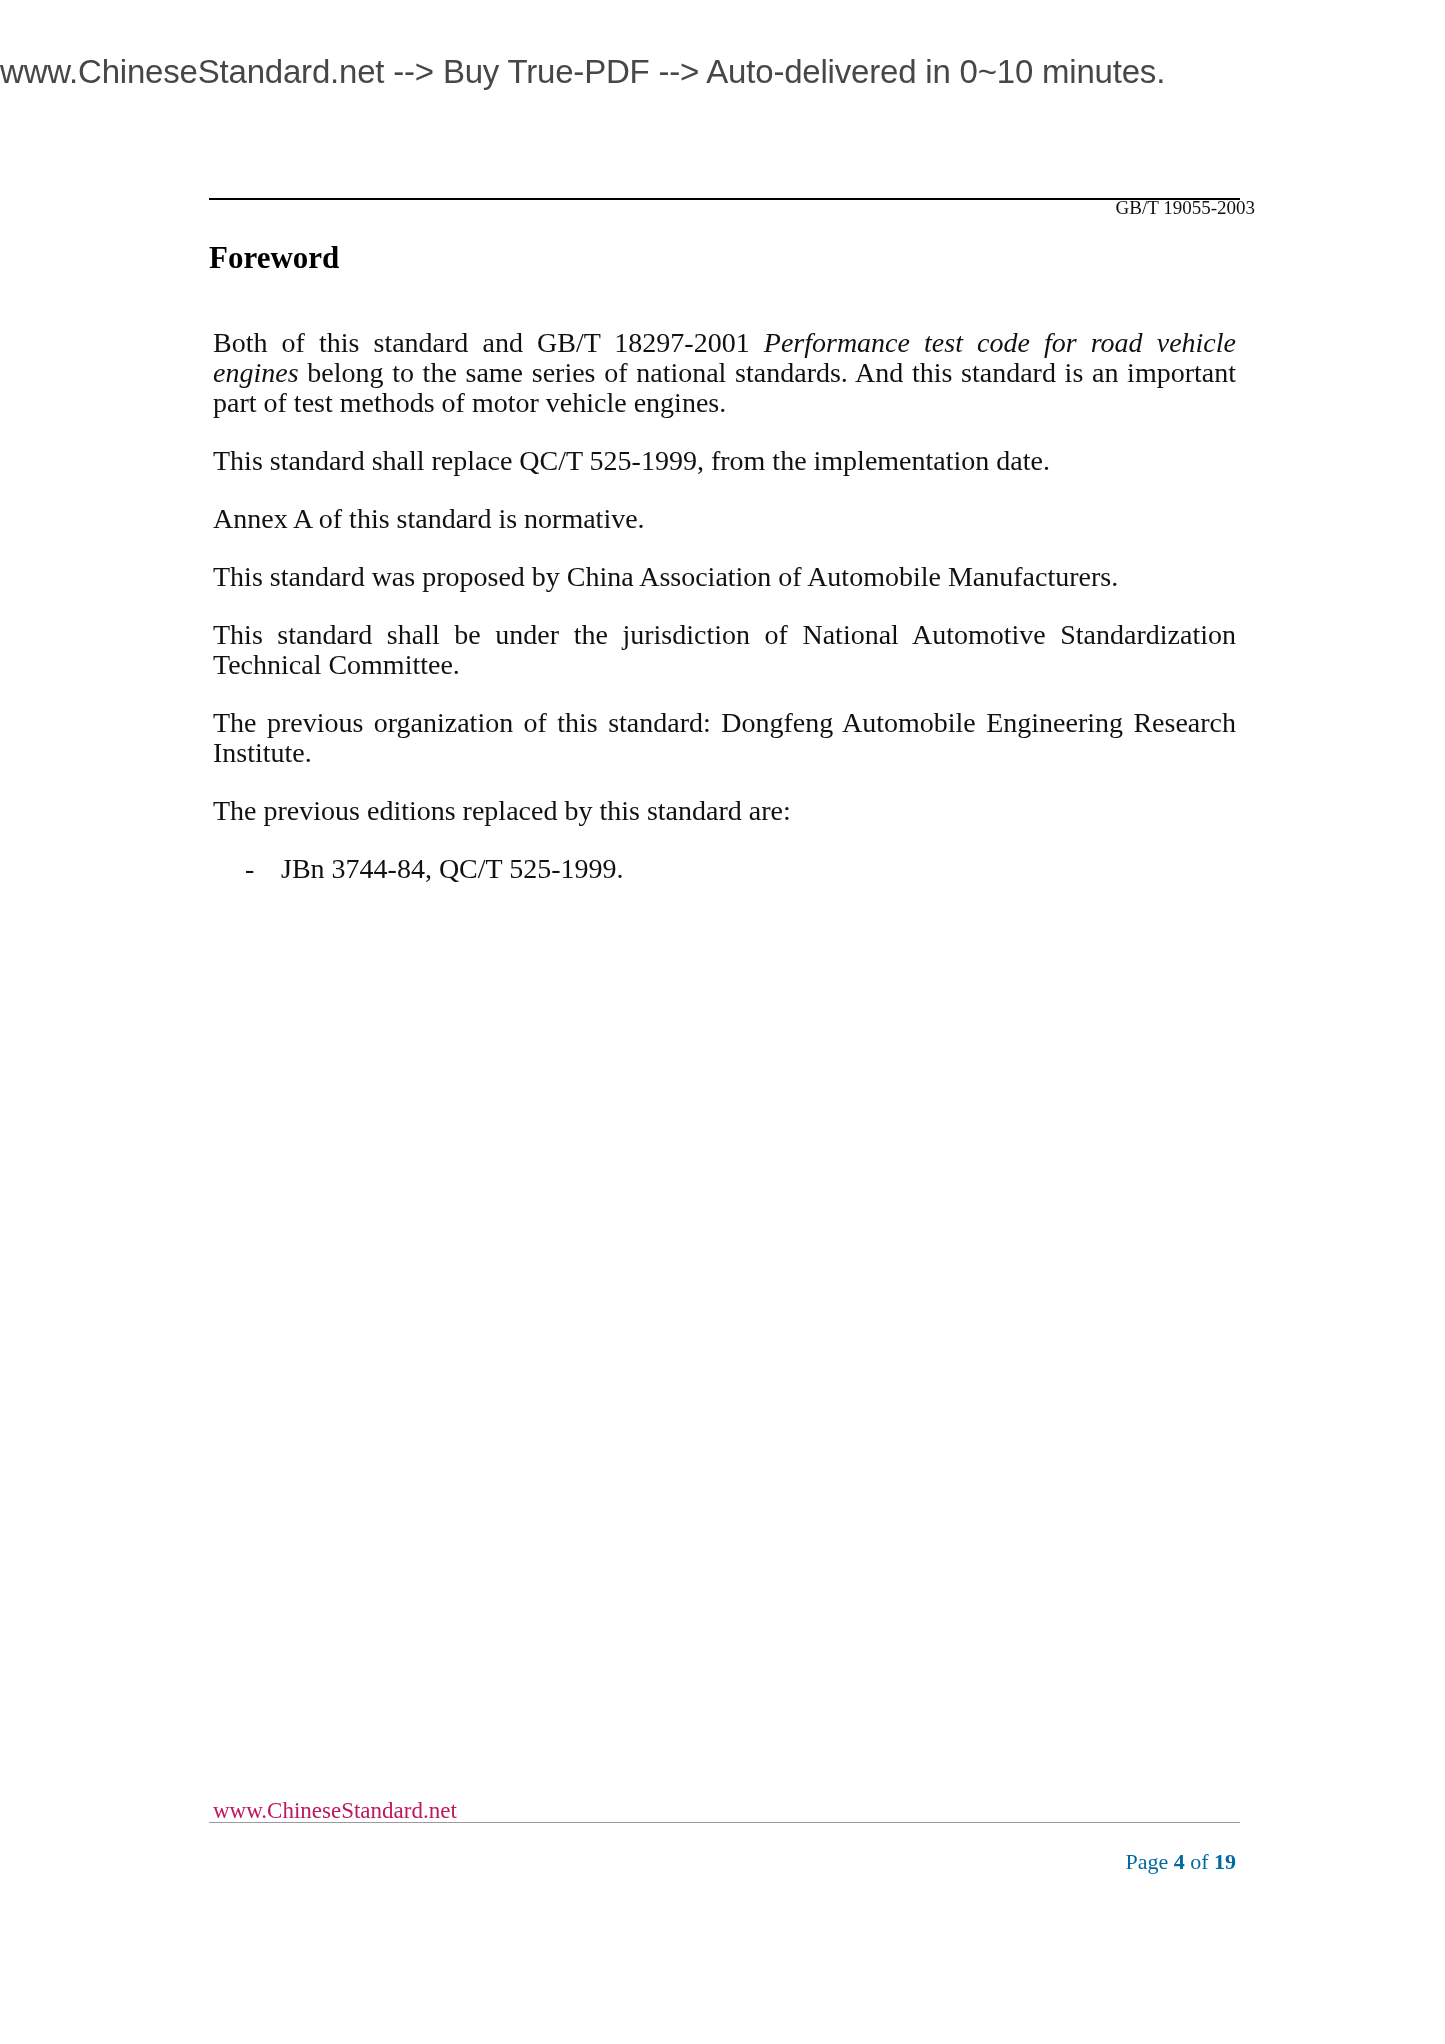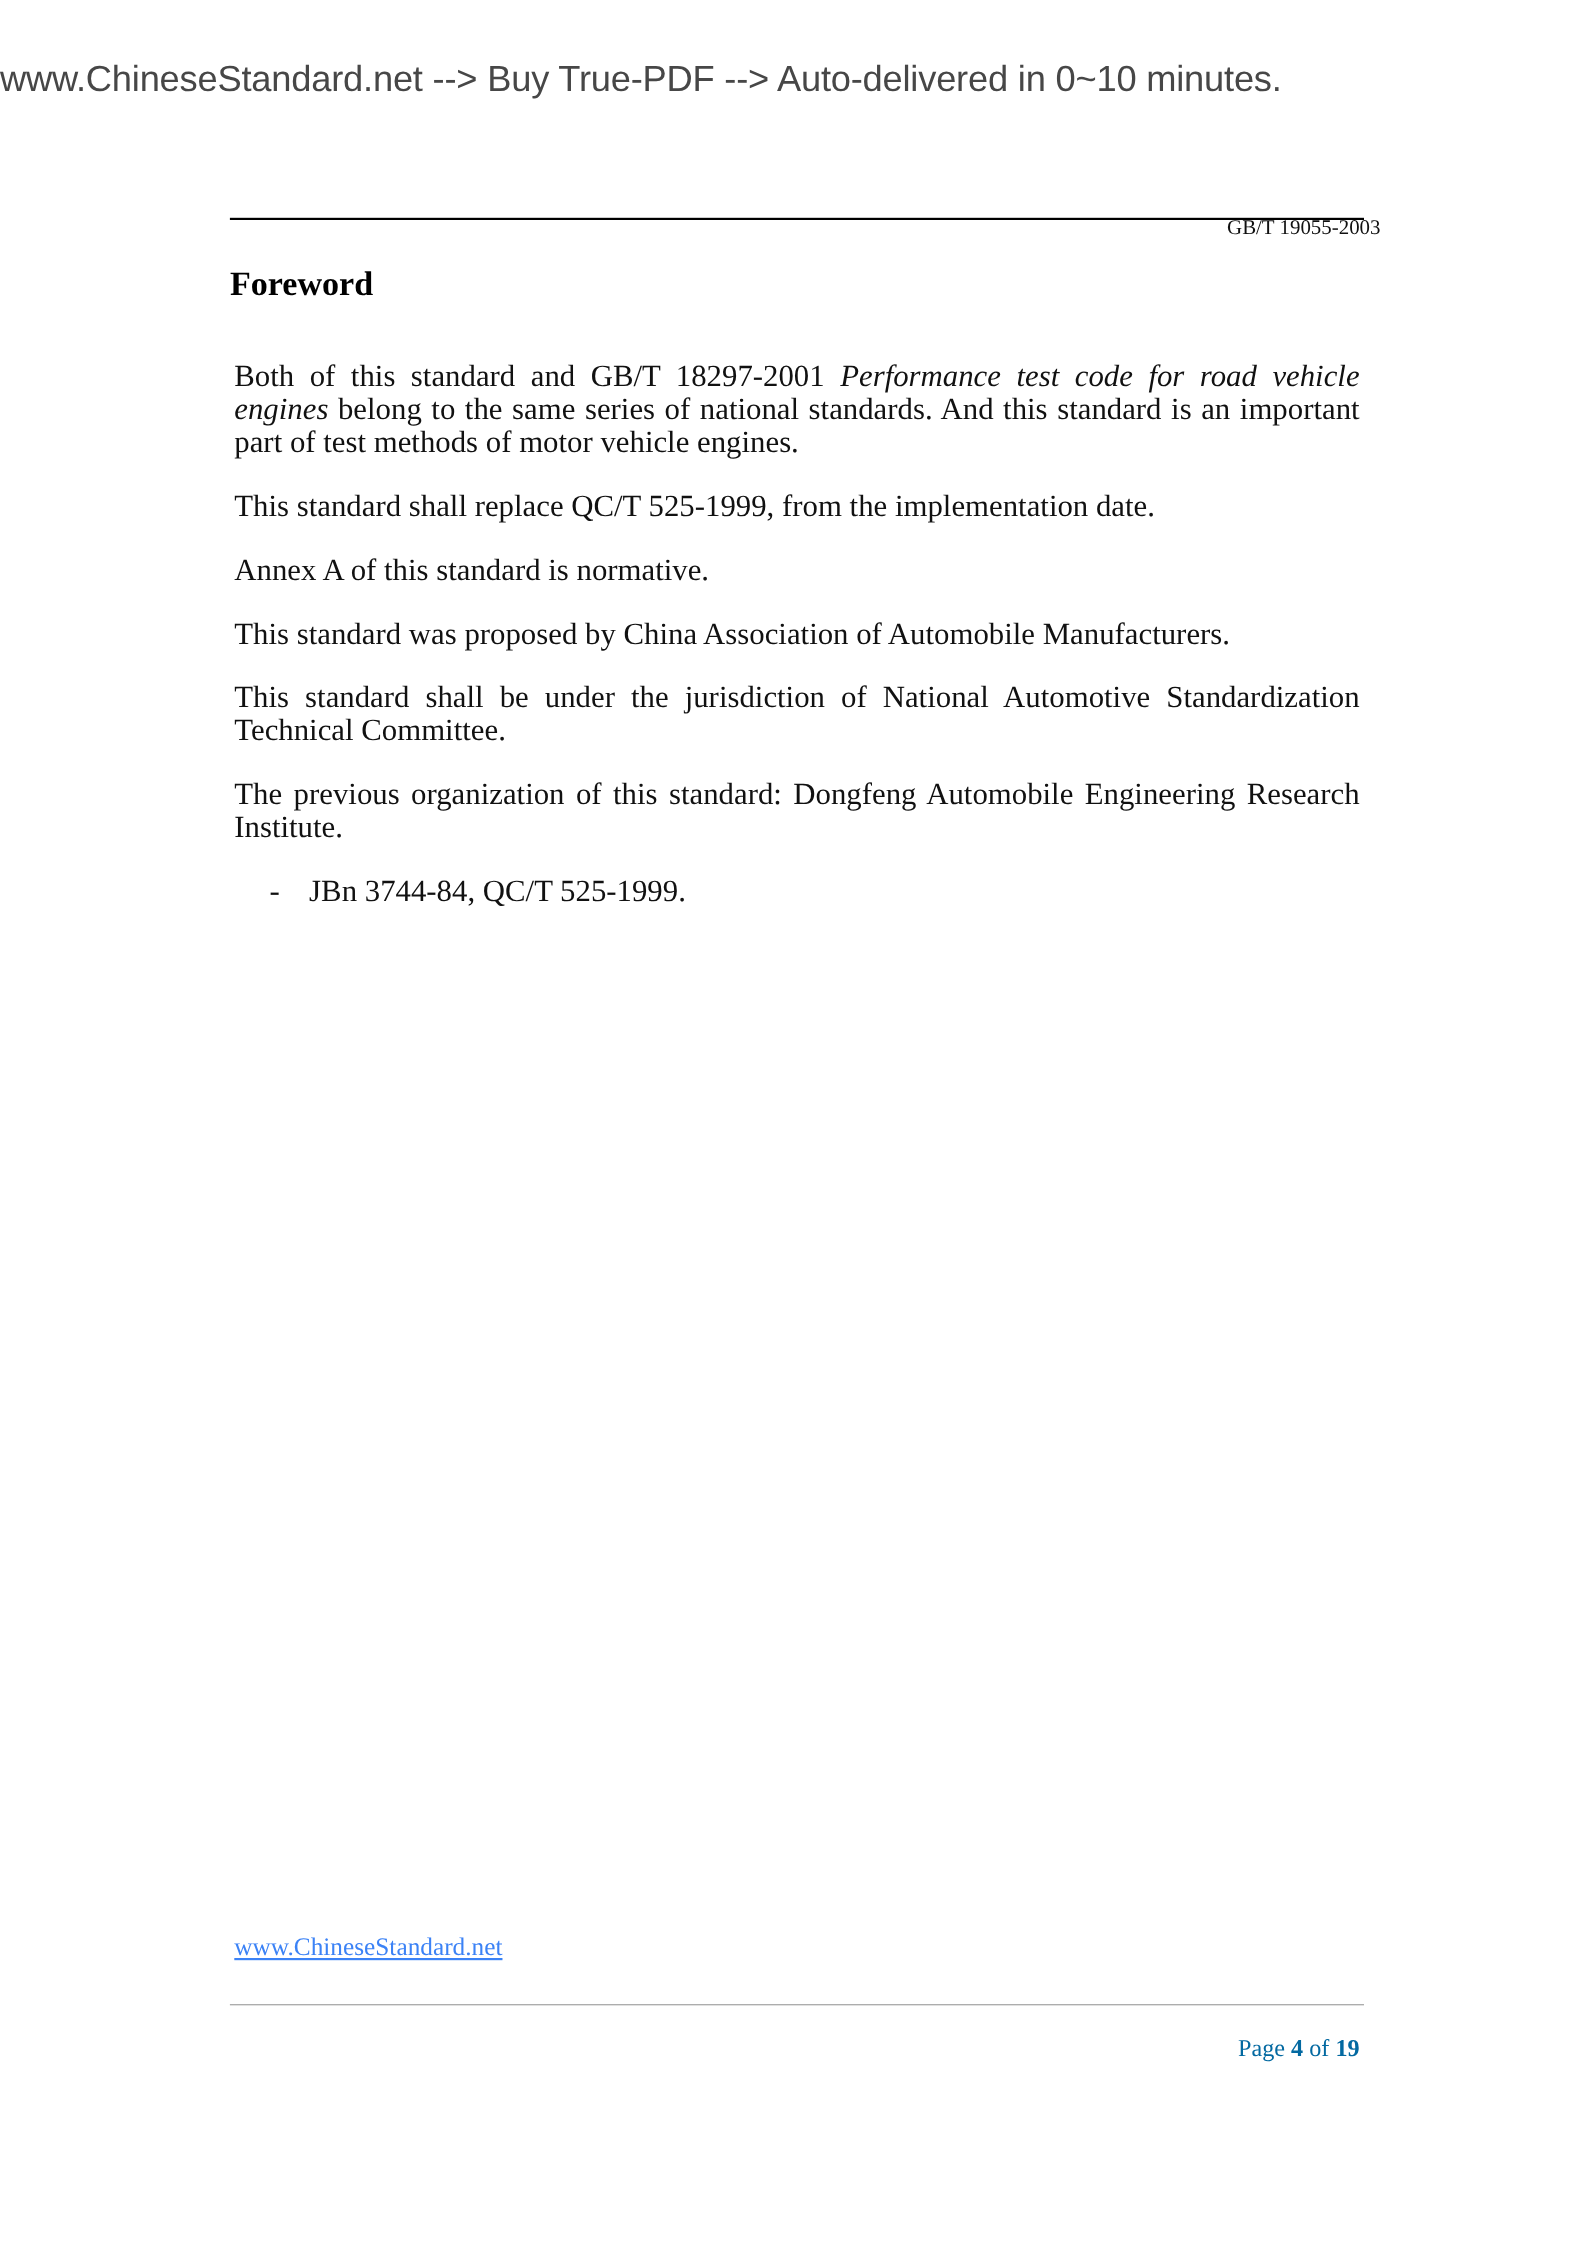--- a/index.html
+++ b/index.html
@@ -91,25 +91,24 @@
       position: absolute;
       left: 209px;
       top: 1822px;
       width: 1031px;
       height: 1px;
       background: #9a9a9a;
     }
     .footer-link {
       position: absolute;
       left: 213px;
-      top: 1756px;
+      top: 1797px;
       font-size: 23px;
       line-height: 28px;
-      color: #3b82f6;
-      text-decoration: underline;
+      color: #be185d;
       text-underline-offset: 3px;
     }
     .footer-page {
       position: absolute;
       right: 209px;
       top: 1849px;
       font-size: 22px;
       line-height: 26px;
       color: #0369a1;
     }
@@ -127,20 +126,21 @@
 
 <h1 class="title" style="margin:0;">Foreword</h1>
 
 <div class="body">
   <p><span>Both of this standard and GB/T 18297-2001 </span><em>Performance test code for road vehicle engines</em><span> belong to the same series of national standards. And this standard is an important part of test methods of motor vehicle engines.</span></p>
   <p>This standard shall replace QC/T 525-1999, from the implementation date.</p>
   <p>Annex A of this standard is normative.</p>
   <p>This standard was proposed by China Association of Automobile Manufacturers.</p>
   <p>This standard shall be under the jurisdiction of National Automotive Standardization Technical Committee.</p>
   <p>The previous organization of this standard: Dongfeng Automobile Engineering Research Institute.</p>
+  <p>The previous editions replaced by this standard are:</p>
   <ul class="list">
     <li>
       <span class="dash">-</span>
       <span>JBn 3744-84, QC/T 525-1999.</span>
     </li>
   </ul>
 </div>
 
 <div class="footer-rule"></div>
 <a class="footer-link">www.ChineseStandard.net</a>

